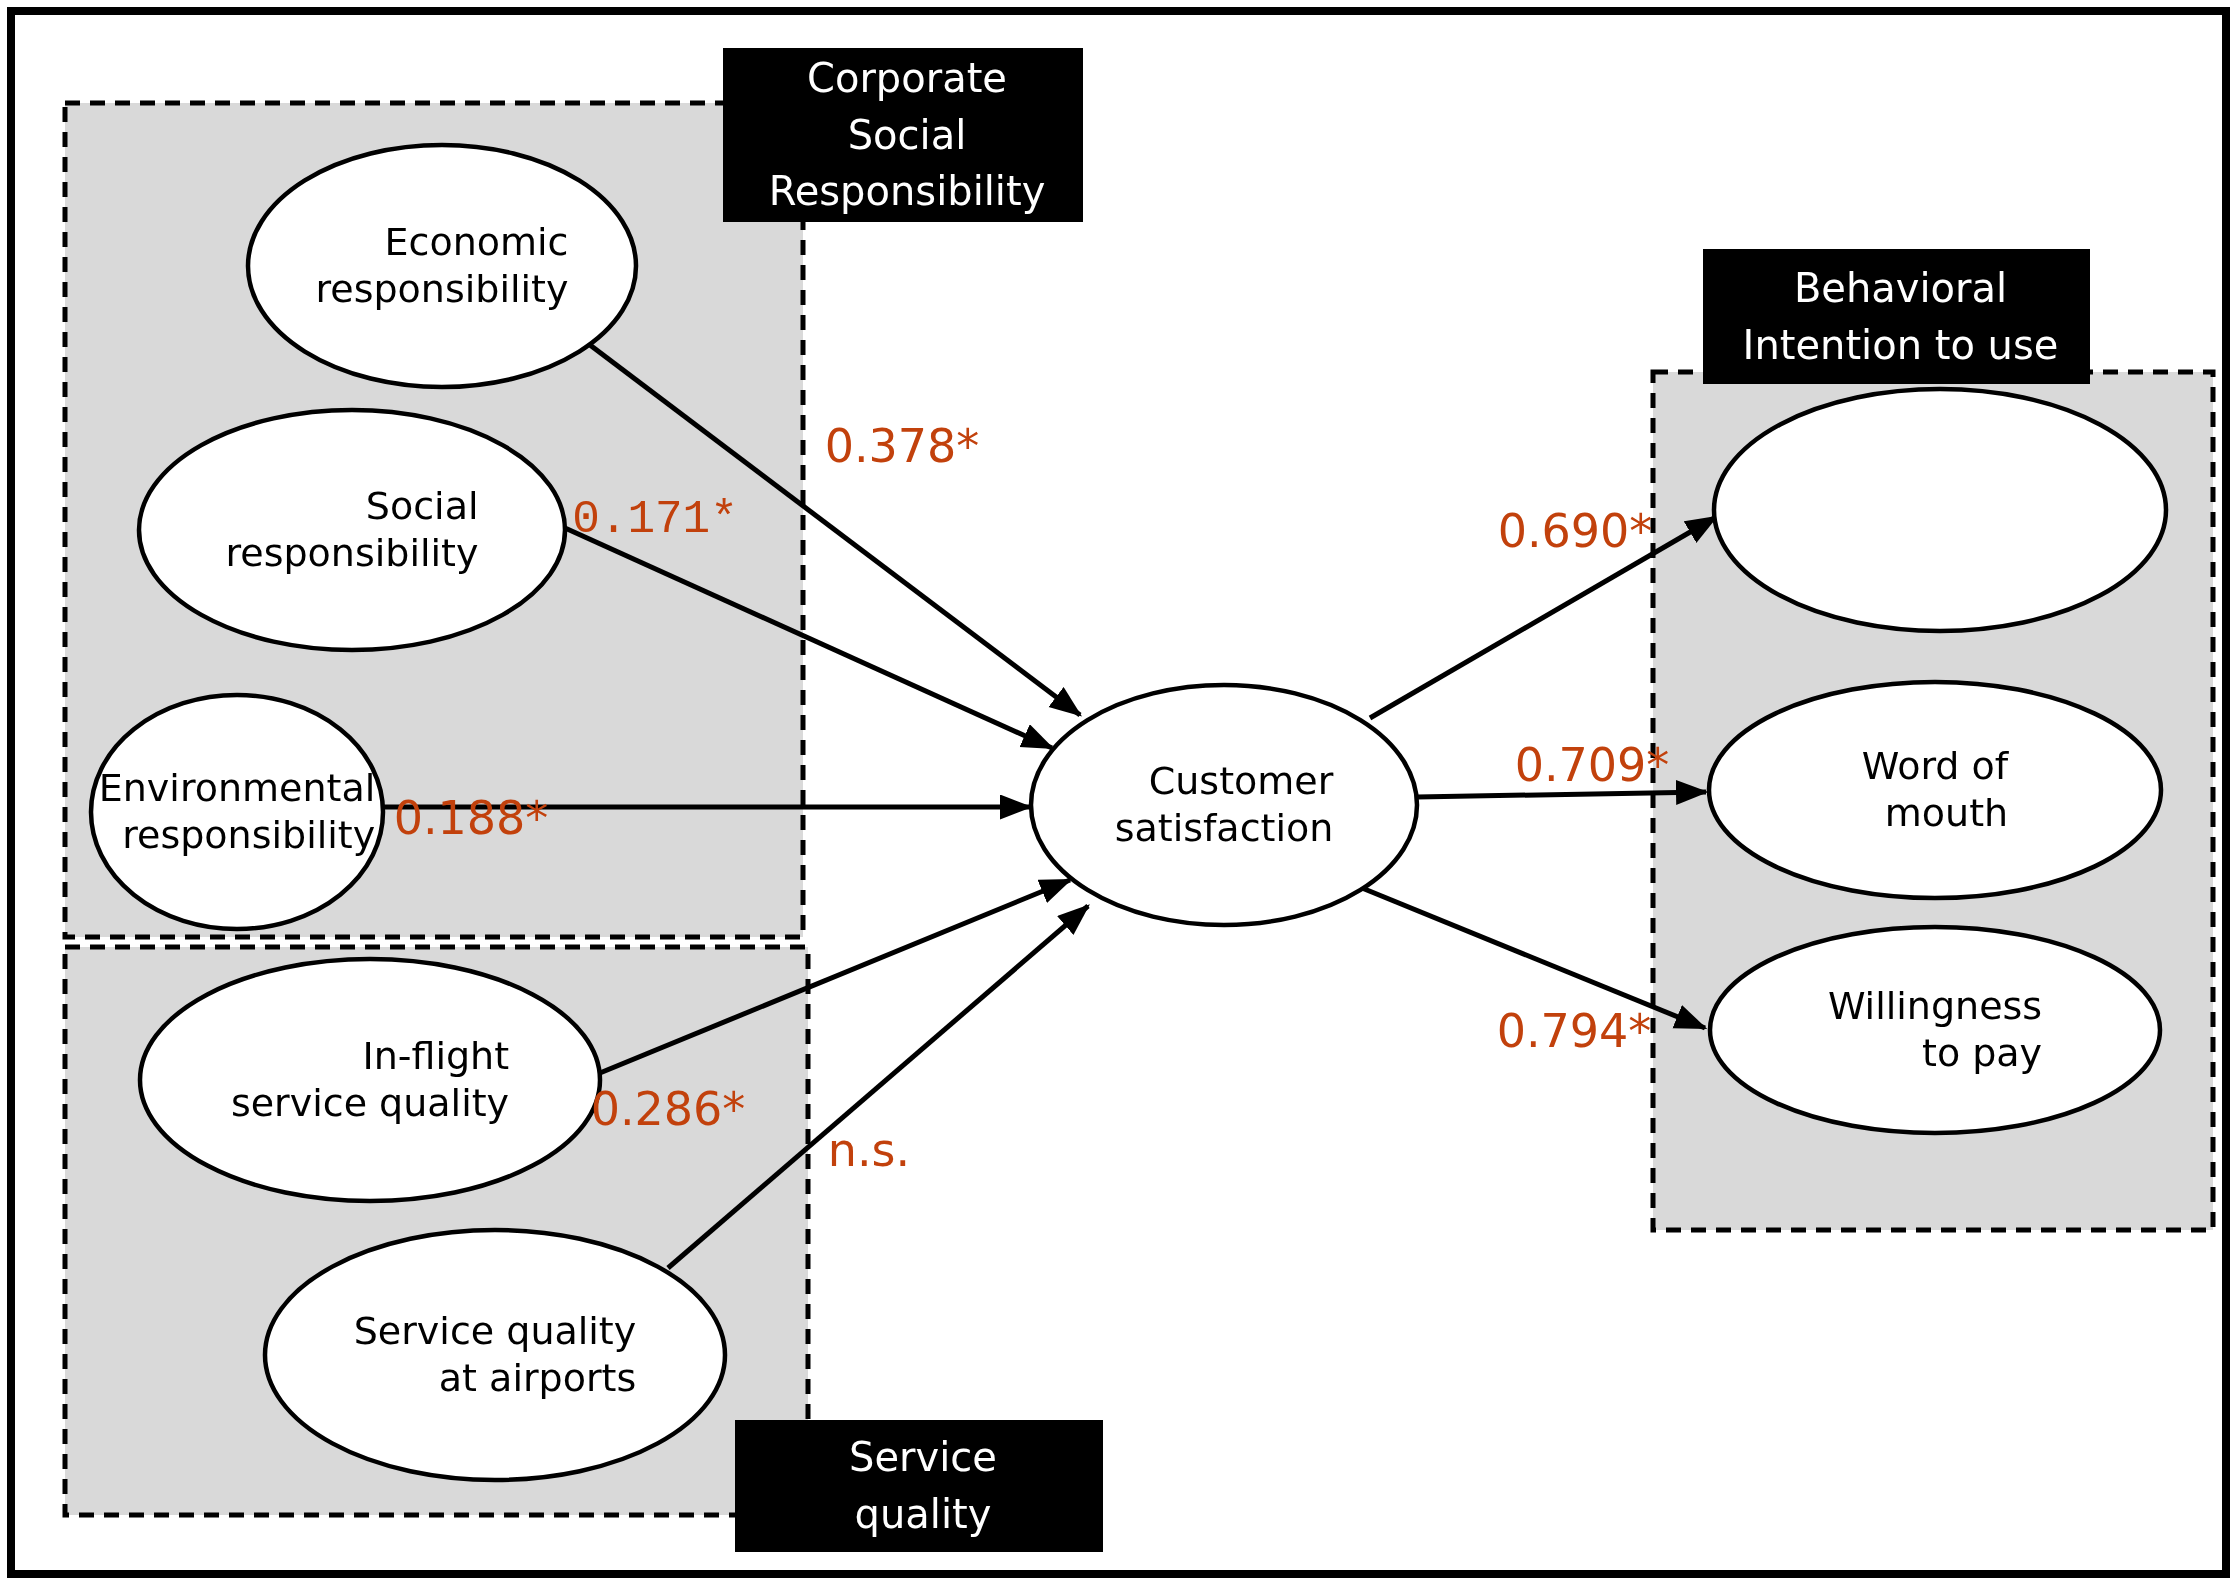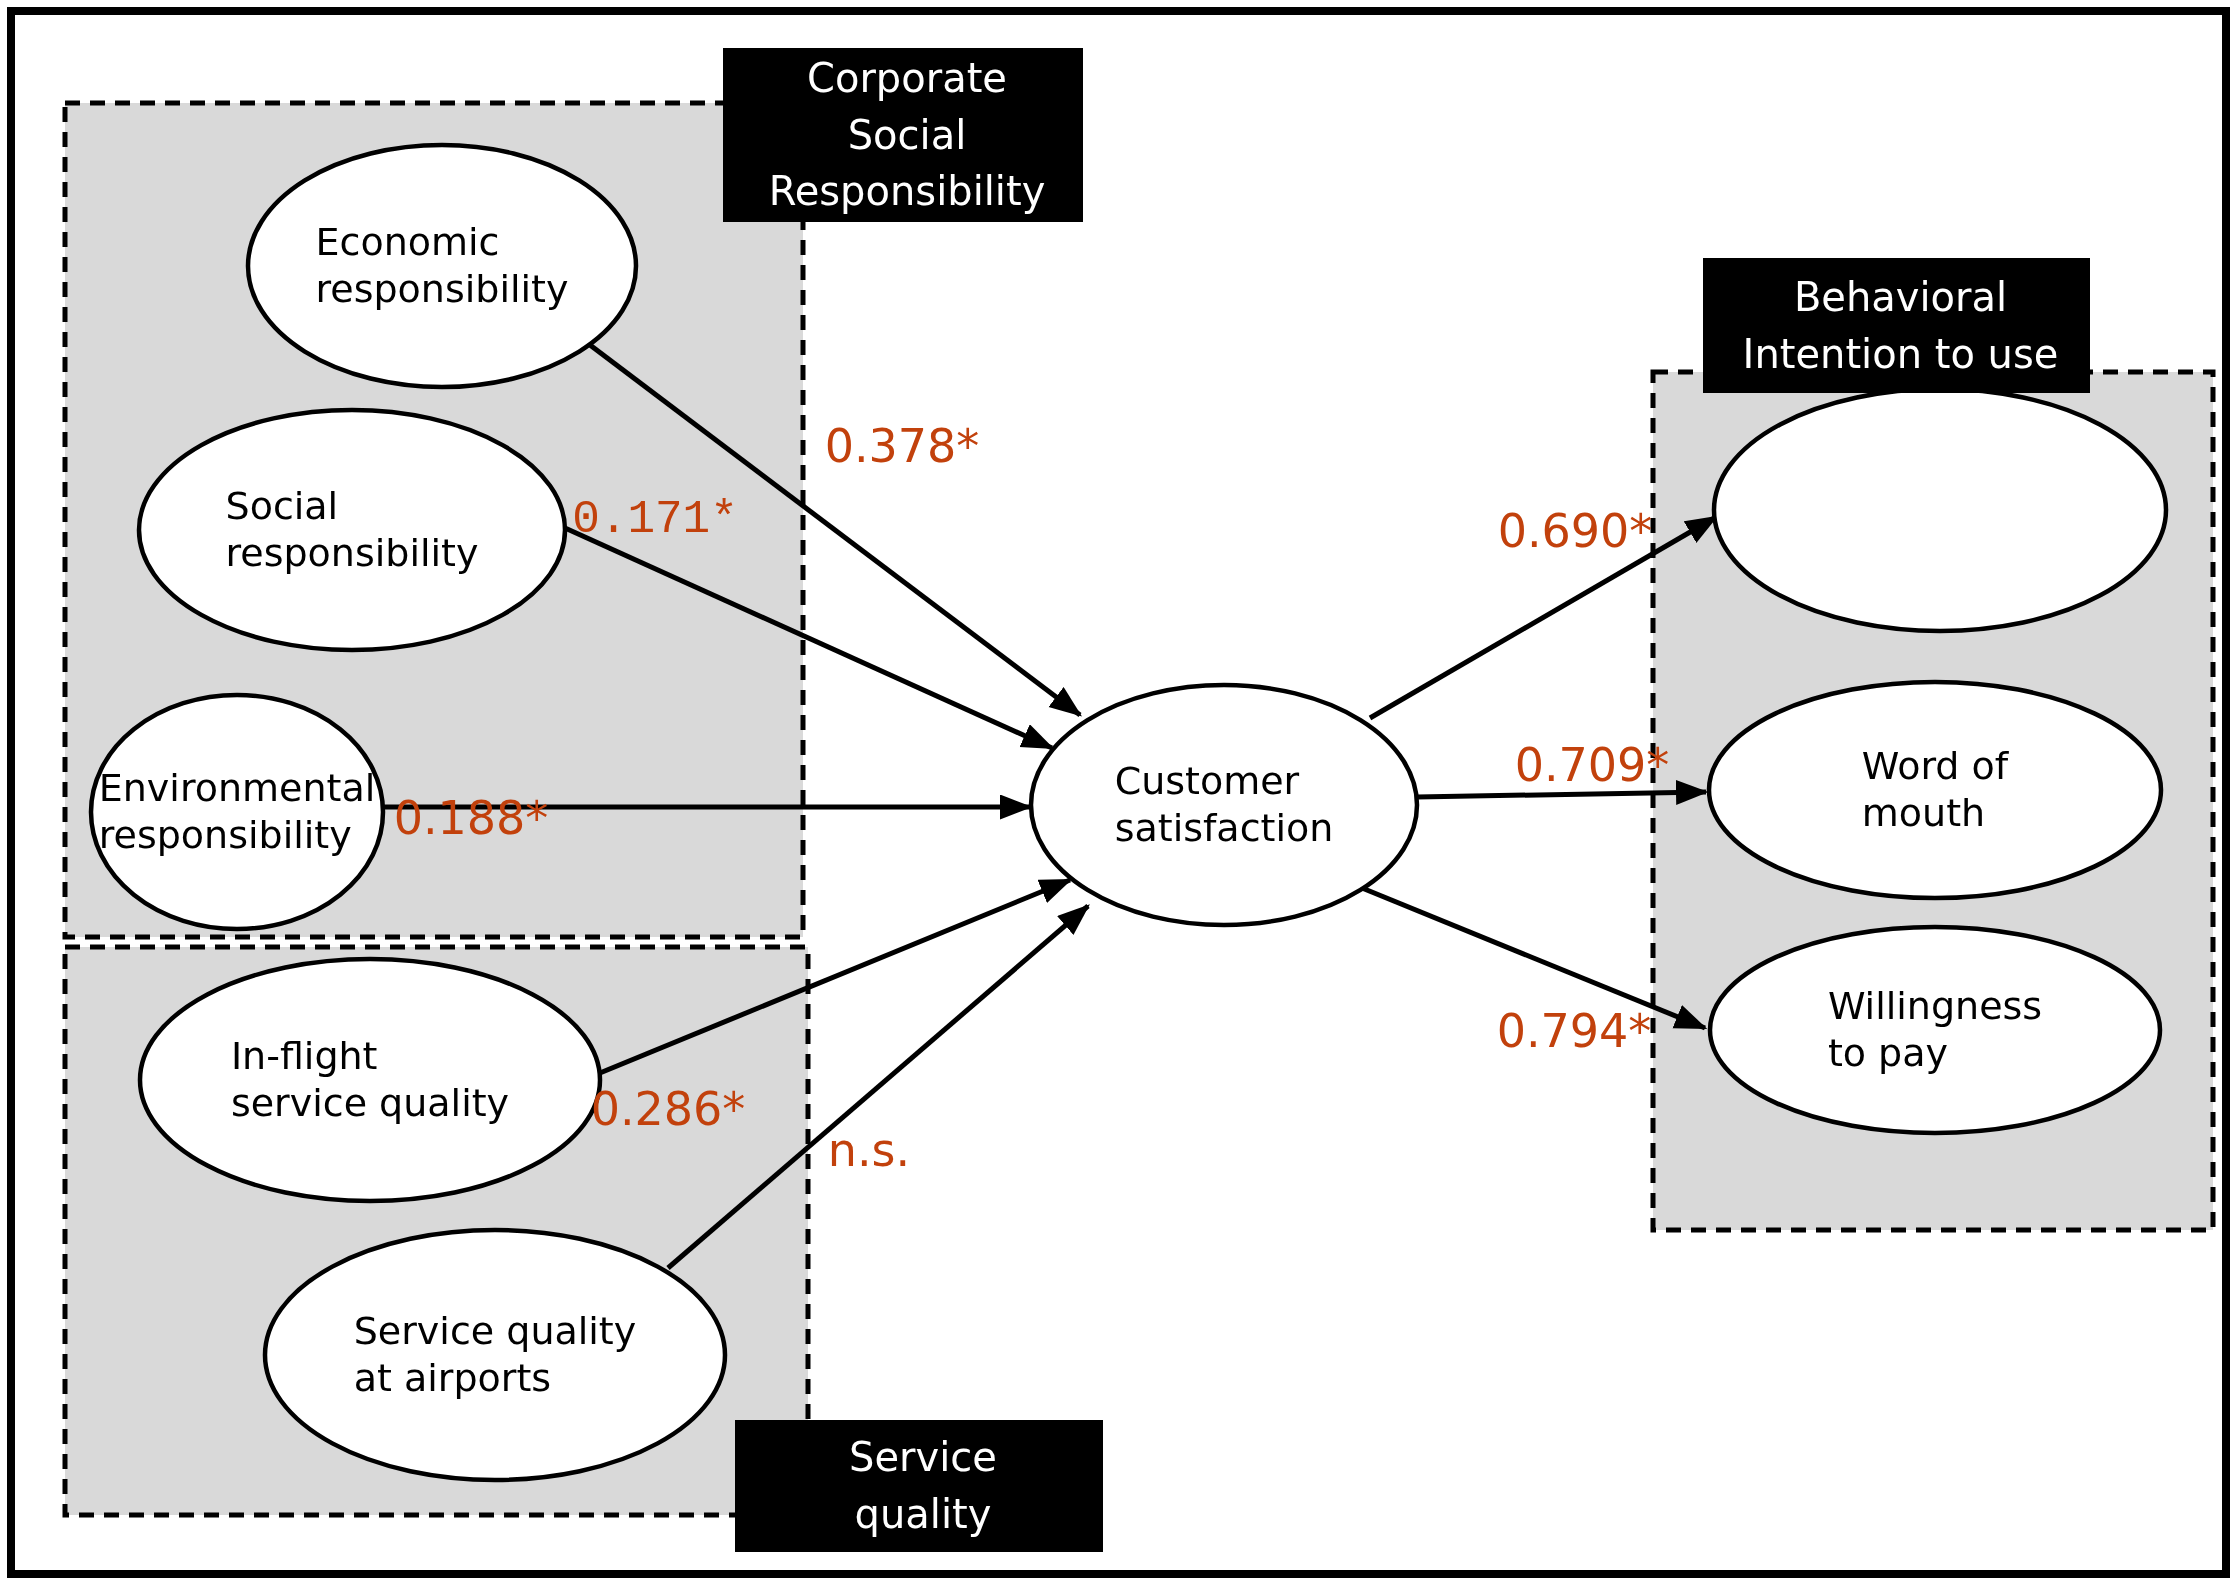--- a/index.html
+++ b/index.html
@@ -23,21 +23,21 @@
     font-size: 40px;
     line-height: 1.42;
     white-space: pre-line;
     padding-left: 8px;
   }
   .node-label {
     position: absolute;
     display: flex;
     align-items: center;
     justify-content: center;
-    text-align: left;
+    text-align: right;
     color: #000000;
     font-size: 38px;
     line-height: 1.24;
     white-space: pre-line;
     pointer-events: none;
   }
   .coef {
     position: absolute;
     transform: translate(-50%, -50%);
     color: #c2410c;
@@ -80,21 +80,21 @@
     <ellipse cx="495" cy="1355" rx="230" ry="125" fill="#ffffff" stroke="#000000" stroke-width="4.5"></ellipse>
     <ellipse cx="1224" cy="805" rx="193" ry="120" fill="#ffffff" stroke="#000000" stroke-width="4.5"></ellipse>
     <ellipse cx="1940" cy="510" rx="226" ry="121" fill="#ffffff" stroke="#000000" stroke-width="4.5"></ellipse>
     <ellipse cx="1935" cy="790" rx="226" ry="108" fill="#ffffff" stroke="#000000" stroke-width="4.5"></ellipse>
     <ellipse cx="1935" cy="1030" rx="225" ry="103" fill="#ffffff" stroke="#000000" stroke-width="4.5"></ellipse>
   </svg>
 
   <div class="label-box" style="left:723px; top:48px; width:352px; height:174px;">Corporate
 Social
 Responsibility</div>
-  <div class="label-box" style="left:1703px; top:258px; width:379px; height:135px;">Behavioral
+  <div class="label-box" style="left:1703px; top:249px; width:379px; height:135px;">Behavioral
 Intention to use</div>
   <div class="label-box" style="left:735px; top:1420px; width:360px; height:132px;">Service
 quality</div>
 
   <div class="node-label" style="left:252px; top:186px; width:380px; height:160px;">Economic
 responsibility</div>
   <div class="node-label" style="left:162px; top:450px; width:380px; height:160px;">Social
 responsibility</div>
   <div class="node-label" style="left:47px; top:732px; width:380px; height:160px;">Environmental
 responsibility</div>

